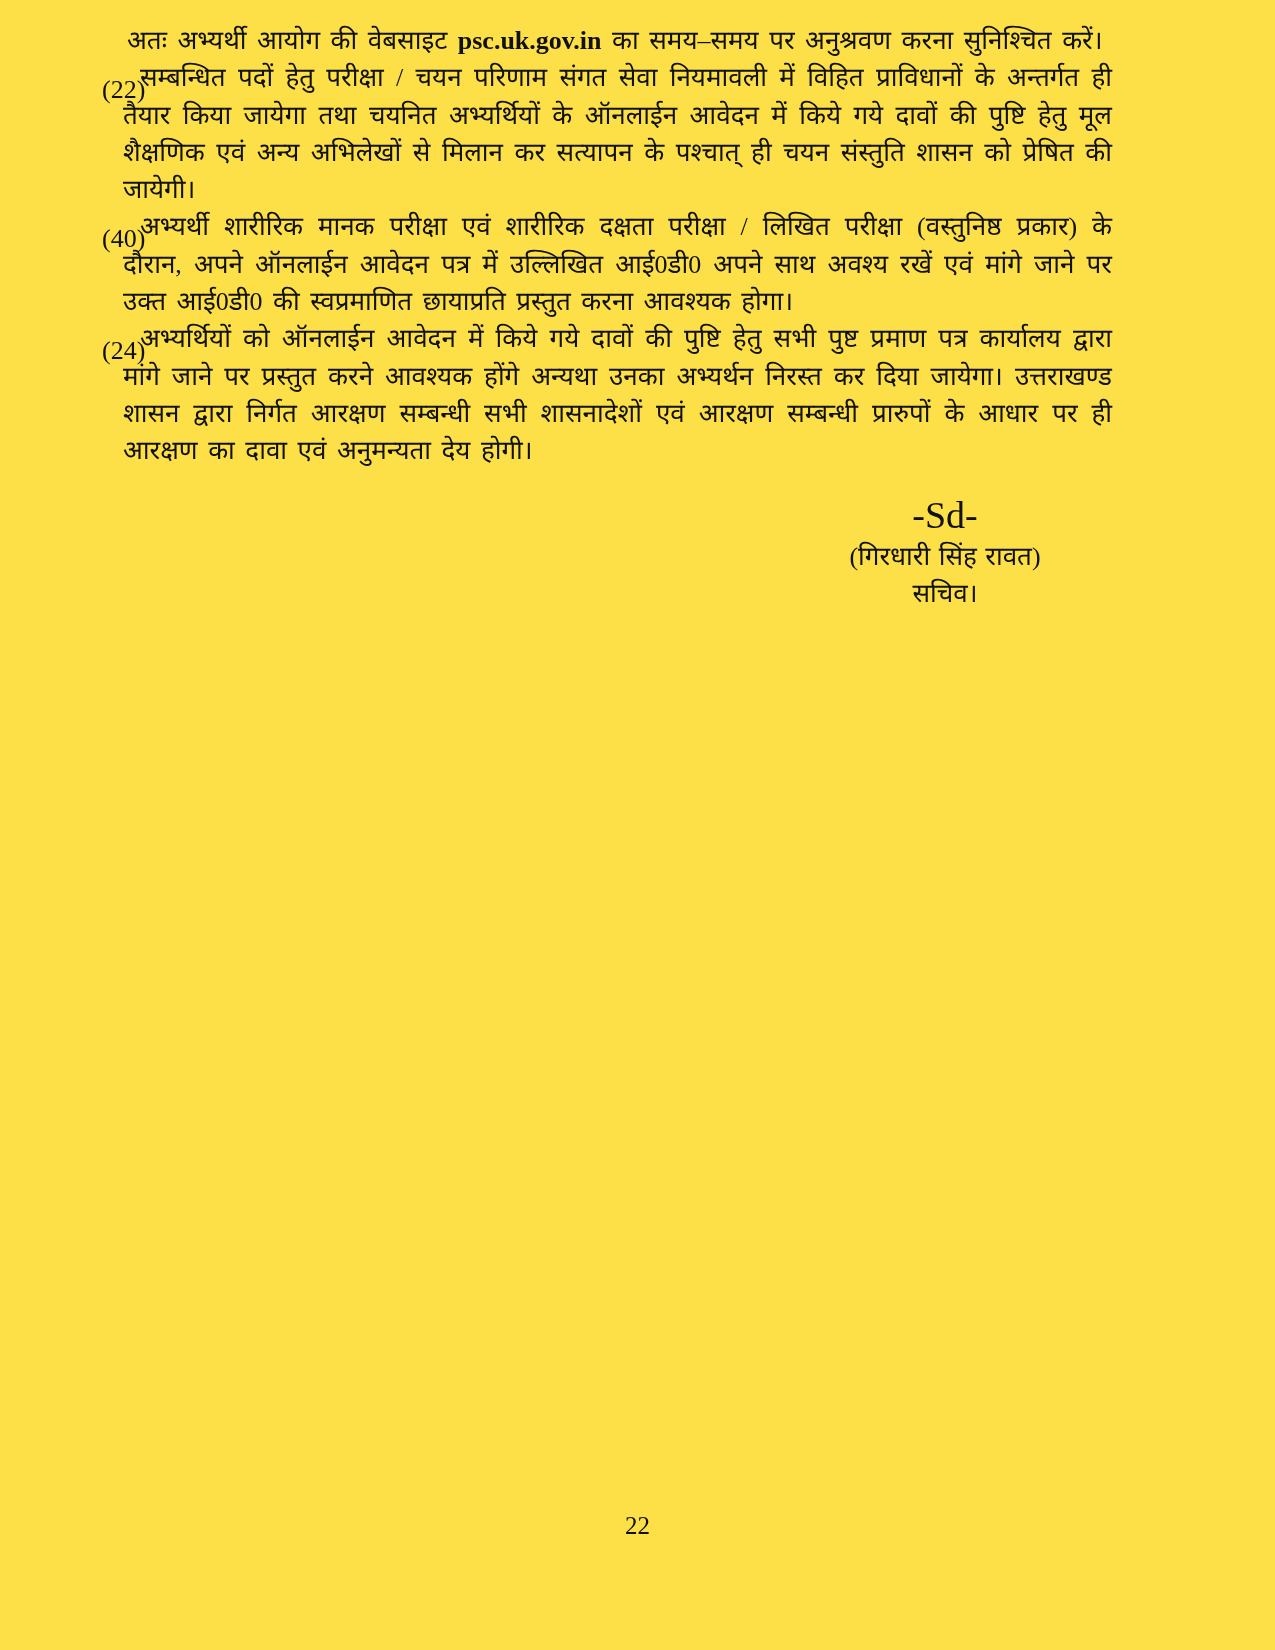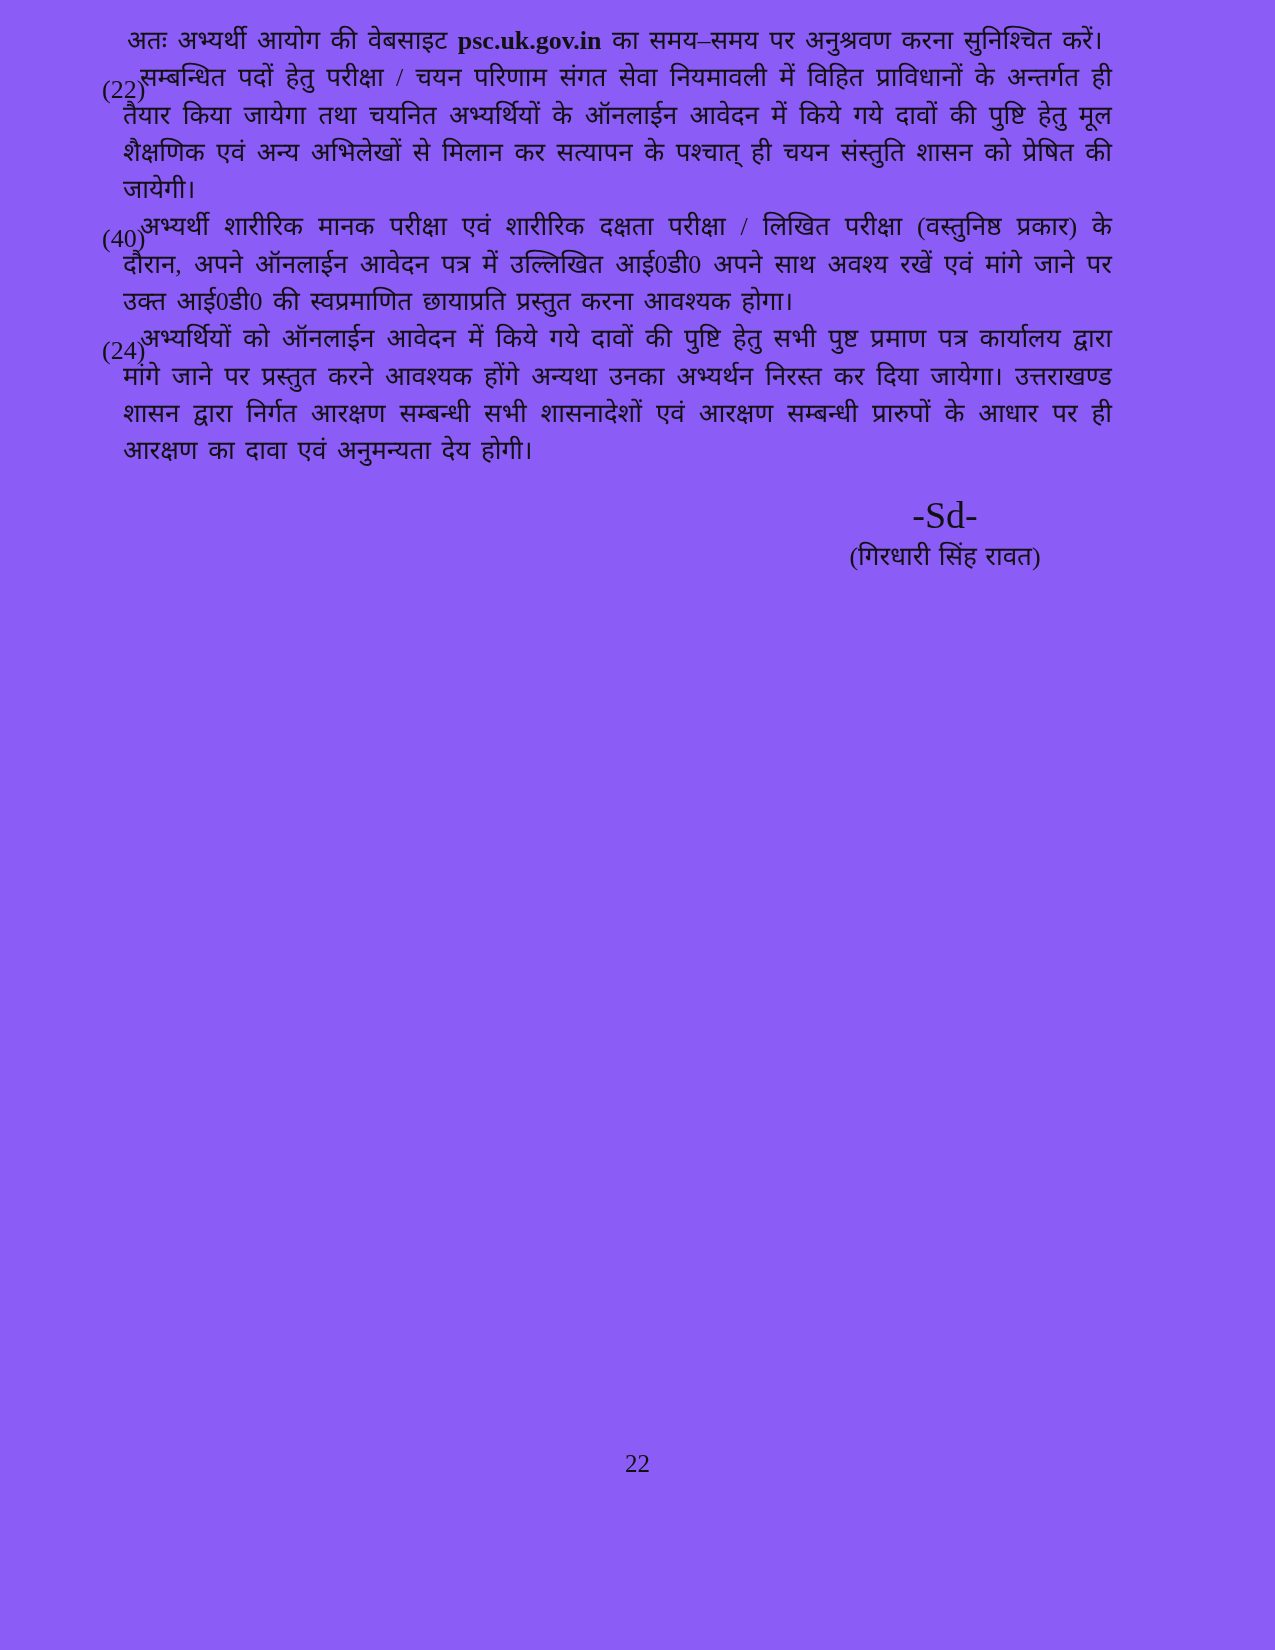--- a/index.html
+++ b/index.html
@@ -4,21 +4,21 @@
 <style>
   html, body {
     margin: 0;
     padding: 0;
     background: #ffffff;
   }
   .page {
     position: relative;
     width: 1275px;
     height: 1650px;
-    background: #8b5cf6;
+    background: #fde047;
     color: #111111;
     font-family: "Liberation Serif", serif;
     overflow: hidden;
   }
   .content {
     position: absolute;
     left: 102px;
     top: 22px;
     width: 1010px;
     font-size: 26px;
@@ -62,21 +62,21 @@
   .signature .sig-name {
     font-size: 26px;
     line-height: 38px;
   }
   .signature .sig-title {
     font-size: 26px;
     line-height: 35px;
   }
   .page-number {
     position: absolute;
-    top: 1450px;
+    top: 1512px;
     left: 0;
     width: 100%;
     text-align: center;
     font-family: "Liberation Serif", serif;
     font-size: 25px;
     color: #111111;
   }
 </style>
 </head>
 <body>
@@ -94,18 +94,19 @@
       <span class="num">(40)</span><span>अभ्यर्थी शारीरिक मानक परीक्षा एवं शारीरिक दक्षता परीक्षा / लिखित परीक्षा (वस्तुनिष्ठ प्रकार) के दौरान, अपने ऑनलाईन आवेदन पत्र में उल्लिखित आई0डी0 अपने साथ अवश्य रखें एवं मांगे जाने पर उक्त आई0डी0 की स्वप्रमाणित छायाप्रति प्रस्तुत करना आवश्यक होगा।</span>
     </div>
 
     <div class="item">
       <span class="num">(24)</span><span>अभ्यर्थियों को ऑनलाईन आवेदन में किये गये दावों की पुष्टि हेतु सभी पुष्ट प्रमाण पत्र कार्यालय द्वारा मांगे जाने पर प्रस्तुत करने आवश्यक होंगे अन्यथा उनका अभ्यर्थन निरस्त कर दिया जायेगा। उत्तराखण्ड शासन द्वारा निर्गत आरक्षण सम्बन्धी सभी शासनादेशों एवं आरक्षण सम्बन्धी प्रारुपों के आधार पर ही आरक्षण का दावा एवं अनुमन्यता देय होगी।</span>
     </div>
 
     <div class="signature">
       <div class="sd">-Sd-</div>
       <div class="sig-name">(गिरधारी सिंह रावत)</div>
+      <div class="sig-title">सचिव।</div>
     </div>
 
   </div>
 
   <div class="page-number">22</div>
 </div>
 
 </body></html>

